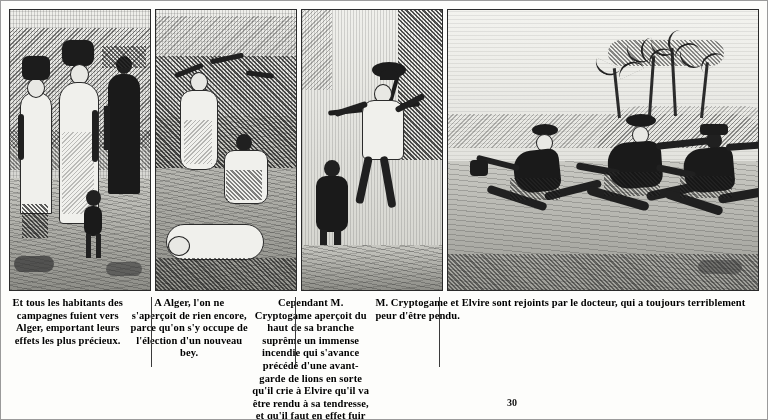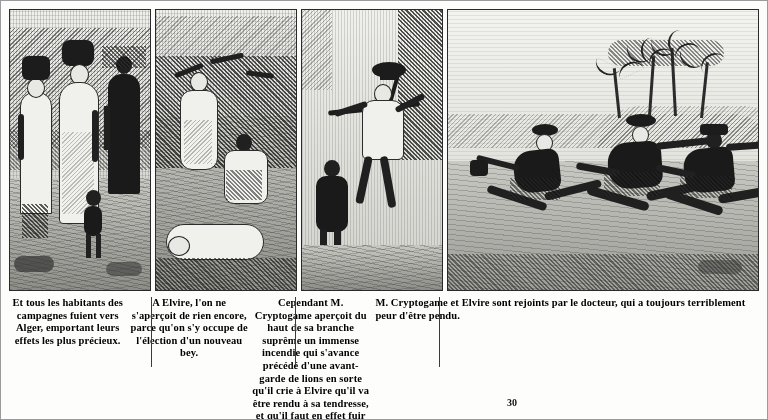--- a/index.html
+++ b/index.html
@@ -318,20 +318,20 @@
     </div>
 
   </div>
 
   <div class="captions">
     <div class="divider d1"></div>
     <div class="divider d2"></div>
     <div class="divider d3"></div>
 
     <div class="cap cap1">Et tous les habitants des campagnes fuient vers Alger, emportant leurs effets les plus précieux.</div>
-    <div class="cap cap2">A Elvire, l'on ne s'aperçoit de rien encore, parce qu'on s'y occupe de l'élection d'un nouveau bey.</div>
+    <div class="cap cap2">A Alger, l'on ne s'aperçoit de rien encore, parce qu'on s'y occupe de l'élection d'un nouveau bey.</div>
     <div class="cap cap3">Cependant M. Cryptogame aperçoit du haut de sa branche suprême un immense incendie qui s'avance précédé d'une avant-garde de lions en sorte qu'il crie à Elvire qu'il va être rendu à sa tendresse, et qu'il faut en effet fuir en toute hâte.</div>
     <div class="cap cap4">M. Cryptogame et Elvire sont rejoints par le docteur, qui a toujours terriblement peur d'être pendu.</div>
   </div>
 
   <div class="page-number">30</div>
 
 </div>
 
 </body></html>

